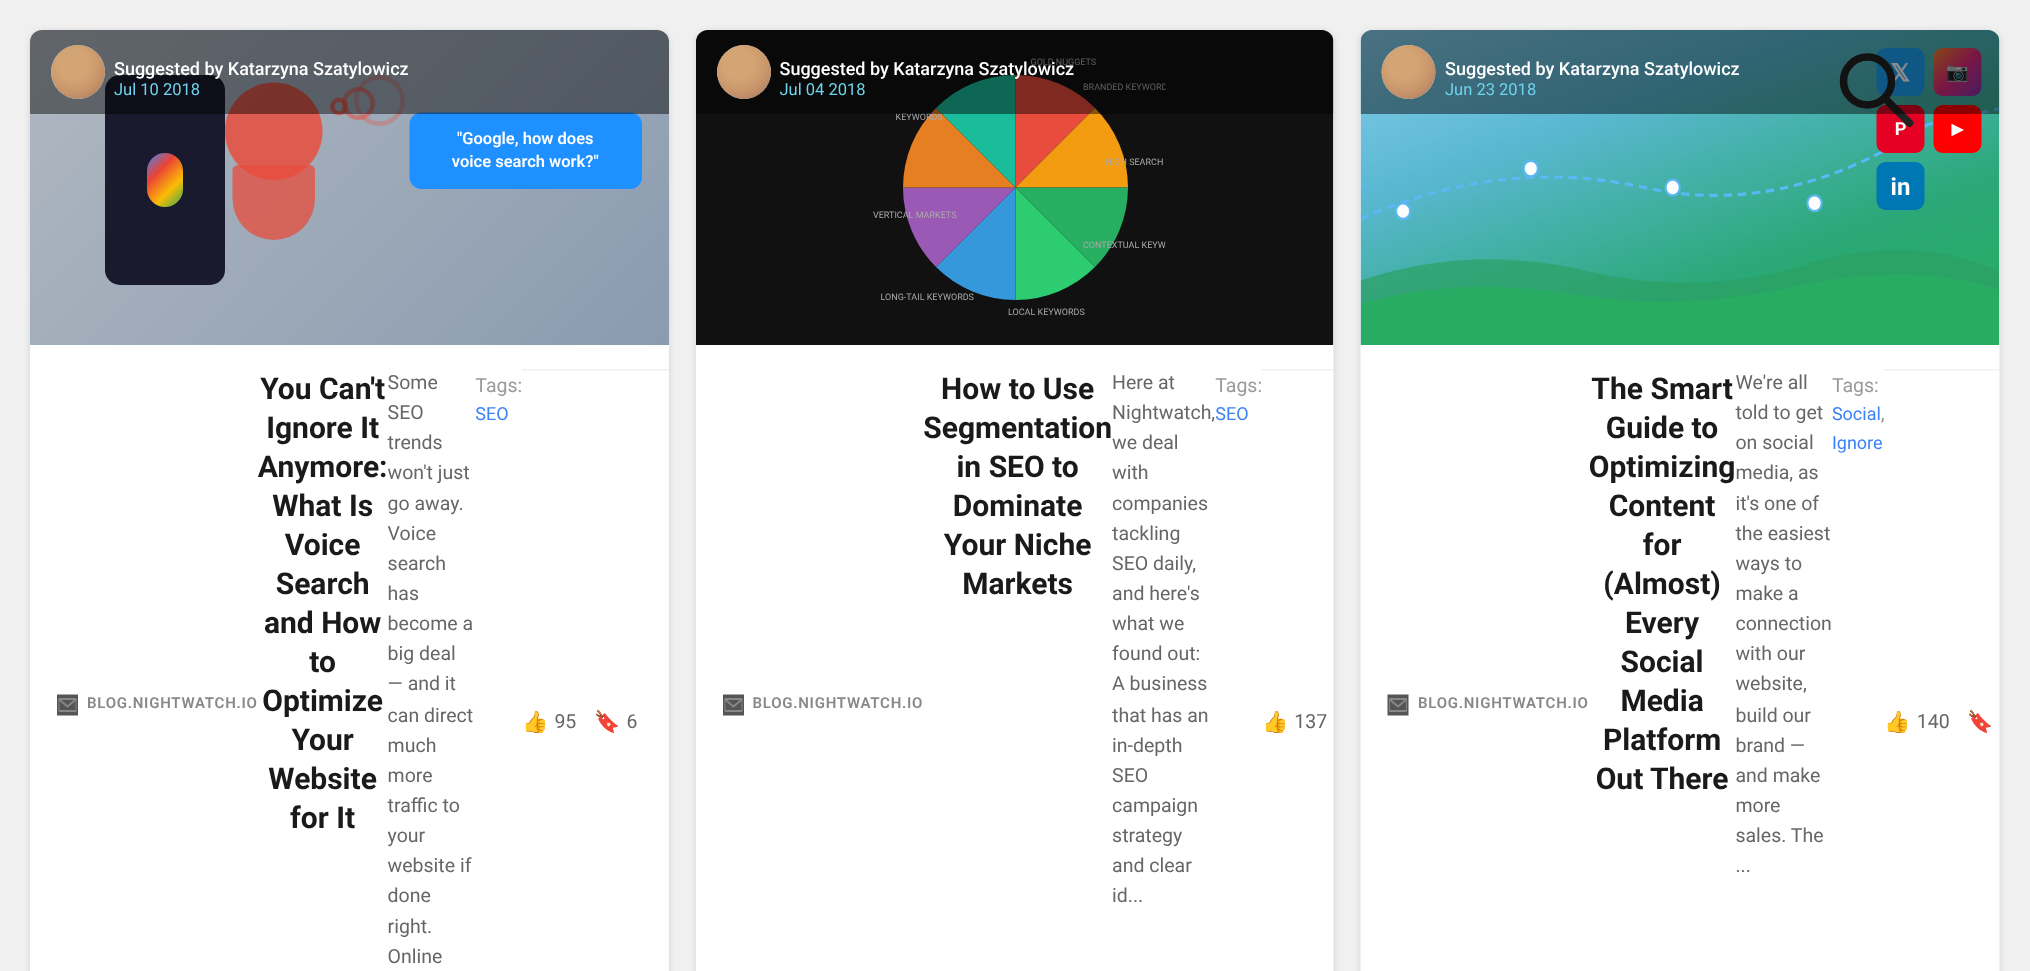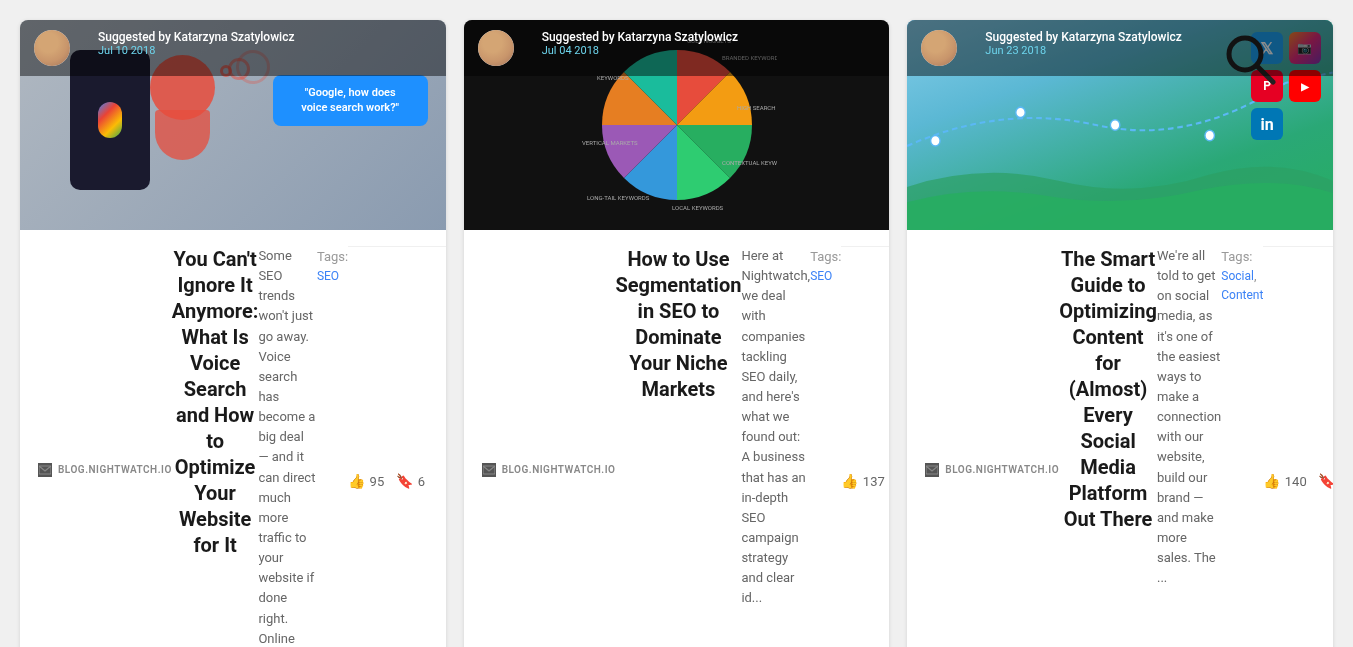--- a/index.html
+++ b/index.html
@@ -116,22 +116,22 @@
     .si-linkedin { background: #0077b5; }
     
     .suggested-header {
       position: absolute;
       top: 0;
       left: 0;
       right: 0;
       background: rgba(0,0,0,0.45);
       padding: 10px 14px;
       display: flex;
-      align-items: flex-start;
-      gap: 28px;
+      align-items: flex-end;
+      gap: 6px;
     }
     .avatar {
       width: 36px;
       height: 36px;
       border-radius: 50%;
       background: #ccc;
       overflow: hidden;
       flex-shrink: 0;
     }
     .avatar-img {
@@ -479,21 +479,21 @@
               <polyline points="0,2 6,7 12,2" fill="none" stroke="#888" stroke-width="1.2"></polyline>
             </svg>
         </span>
         <span class="source-text">BLOG.NIGHTWATCH.IO</span>
       </div>
       <div class="card-title">The Smart Guide to Optimizing Content for (Almost) Every Social Media Platform Out There</div>
       <div class="card-excerpt">We're all told to get on social media, as it's one of the easiest ways to make a connection with our website, build our brand — and make more sales. The ...</div>
       <div class="card-tags">
         <span class="tags-label">Tags:</span>
         <span class="tag"> Social</span><span class="tags-label">,</span>
-        <span class="tag"> Content</span>
+        <span class="tag"> Ignore</span>
       </div>
       <div class="card-footer">
         <div class="stat-item">
           <span class="stat-icon">👍</span>
           <span>140</span>
         </div>
         <div class="stat-item">
           <span class="stat-icon">🔖</span>
           <span>4</span>
         </div>

